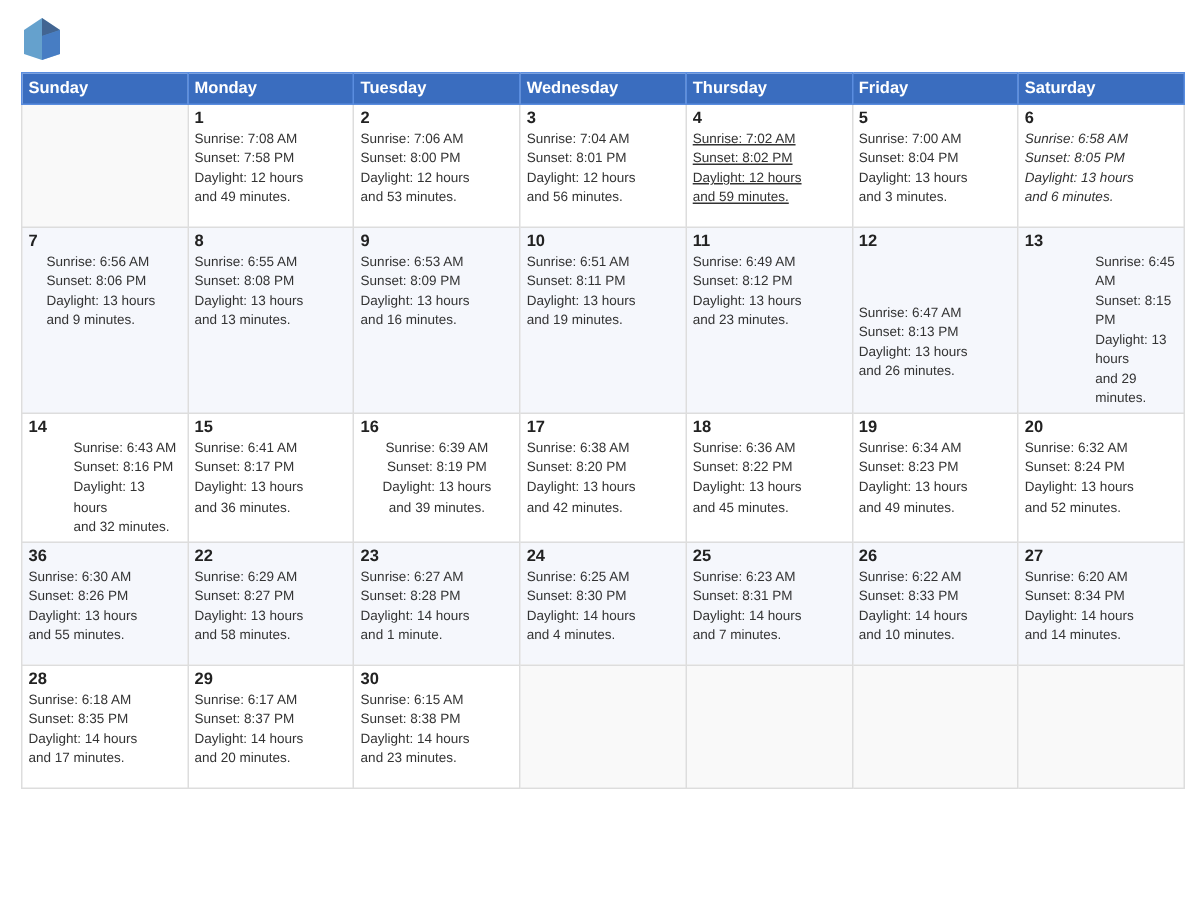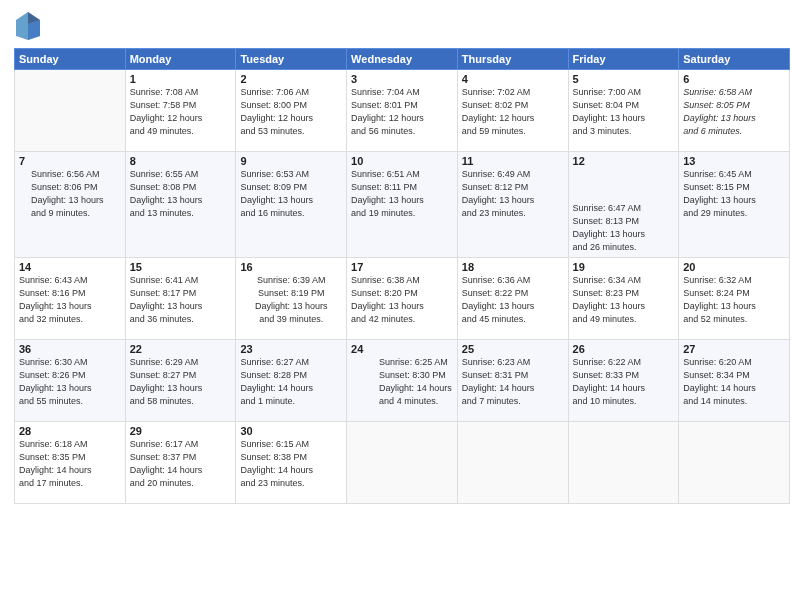--- a/index.html
+++ b/index.html
@@ -154,21 +154,21 @@
           </td>
           <td>
             <span class="day-num">3</span>
             <div class="day-info" style="white-space: pre-line;">Sunrise: 7:04 AM
 Sunset: 8:01 PM
 Daylight: 12 hours
 and 56 minutes.</div>
           </td>
           <td>
             <span class="day-num">4</span>
-            <div class="day-info" style="white-space: pre-line;">Sunrise: 7:02 AM
+            <div class="day-info" style="white-space: pre-line; text-decoration: underline;">Sunrise: 7:02 AM
 Sunset: 8:02 PM
 Daylight: 12 hours
 and 59 minutes.</div>
           </td>
           <td>
             <span class="day-num">5</span>
             <div class="day-info" style="white-space: pre-line;">Sunrise: 7:00 AM
 Sunset: 8:04 PM
 Daylight: 13 hours
 and 3 minutes.</div>
@@ -219,30 +219,30 @@
           </td>
           <td>
             <span class="day-num">12</span>
             <div class="day-info" style="white-space: pre-line; margin-top: 35px;">Sunrise: 6:47 AM
 Sunset: 8:13 PM
 Daylight: 13 hours
 and 26 minutes.</div>
           </td>
           <td>
             <span class="day-num">13</span>
-            <div class="day-info" style="white-space: pre-line;">Sunrise: 6:45 AM
+            <div class="day-info" style="white-space: pre-line; margin-left: 47px;">Sunrise: 6:45 AM
 Sunset: 8:15 PM
 Daylight: 13 hours
 and 29 minutes.</div>
           </td>
         </tr>
         <tr>
           <td>
             <span class="day-num">14</span>
-            <div class="day-info" style="white-space: pre-line;">Sunrise: 6:43 AM
+            <div class="day-info" style="white-space: pre-line; margin-left: 30px;">Sunrise: 6:43 AM
 Sunset: 8:16 PM
 Daylight: 13 hours
 and 32 minutes.</div>
           </td>
           <td>
             <span class="day-num">15</span>
             <div class="day-info" style="white-space: pre-line;">Sunrise: 6:41 AM
 Sunset: 8:17 PM
 Daylight: 13 hours
 and 36 minutes.</div>
@@ -300,21 +300,21 @@
           </td>
           <td>
             <span class="day-num">23</span>
             <div class="day-info" style="white-space: pre-line;">Sunrise: 6:27 AM
 Sunset: 8:28 PM
 Daylight: 14 hours
 and 1 minute.</div>
           </td>
           <td>
             <span class="day-num">24</span>
-            <div class="day-info" style="white-space: pre-line; margin-left: 28px;">Sunrise: 6:25 AM
+            <div class="day-info" style="white-space: pre-line;">Sunrise: 6:25 AM
 Sunset: 8:30 PM
 Daylight: 14 hours
 and 4 minutes.</div>
           </td>
           <td>
             <span class="day-num">25</span>
             <div class="day-info" style="white-space: pre-line;">Sunrise: 6:23 AM
 Sunset: 8:31 PM
 Daylight: 14 hours
 and 7 minutes.</div>

